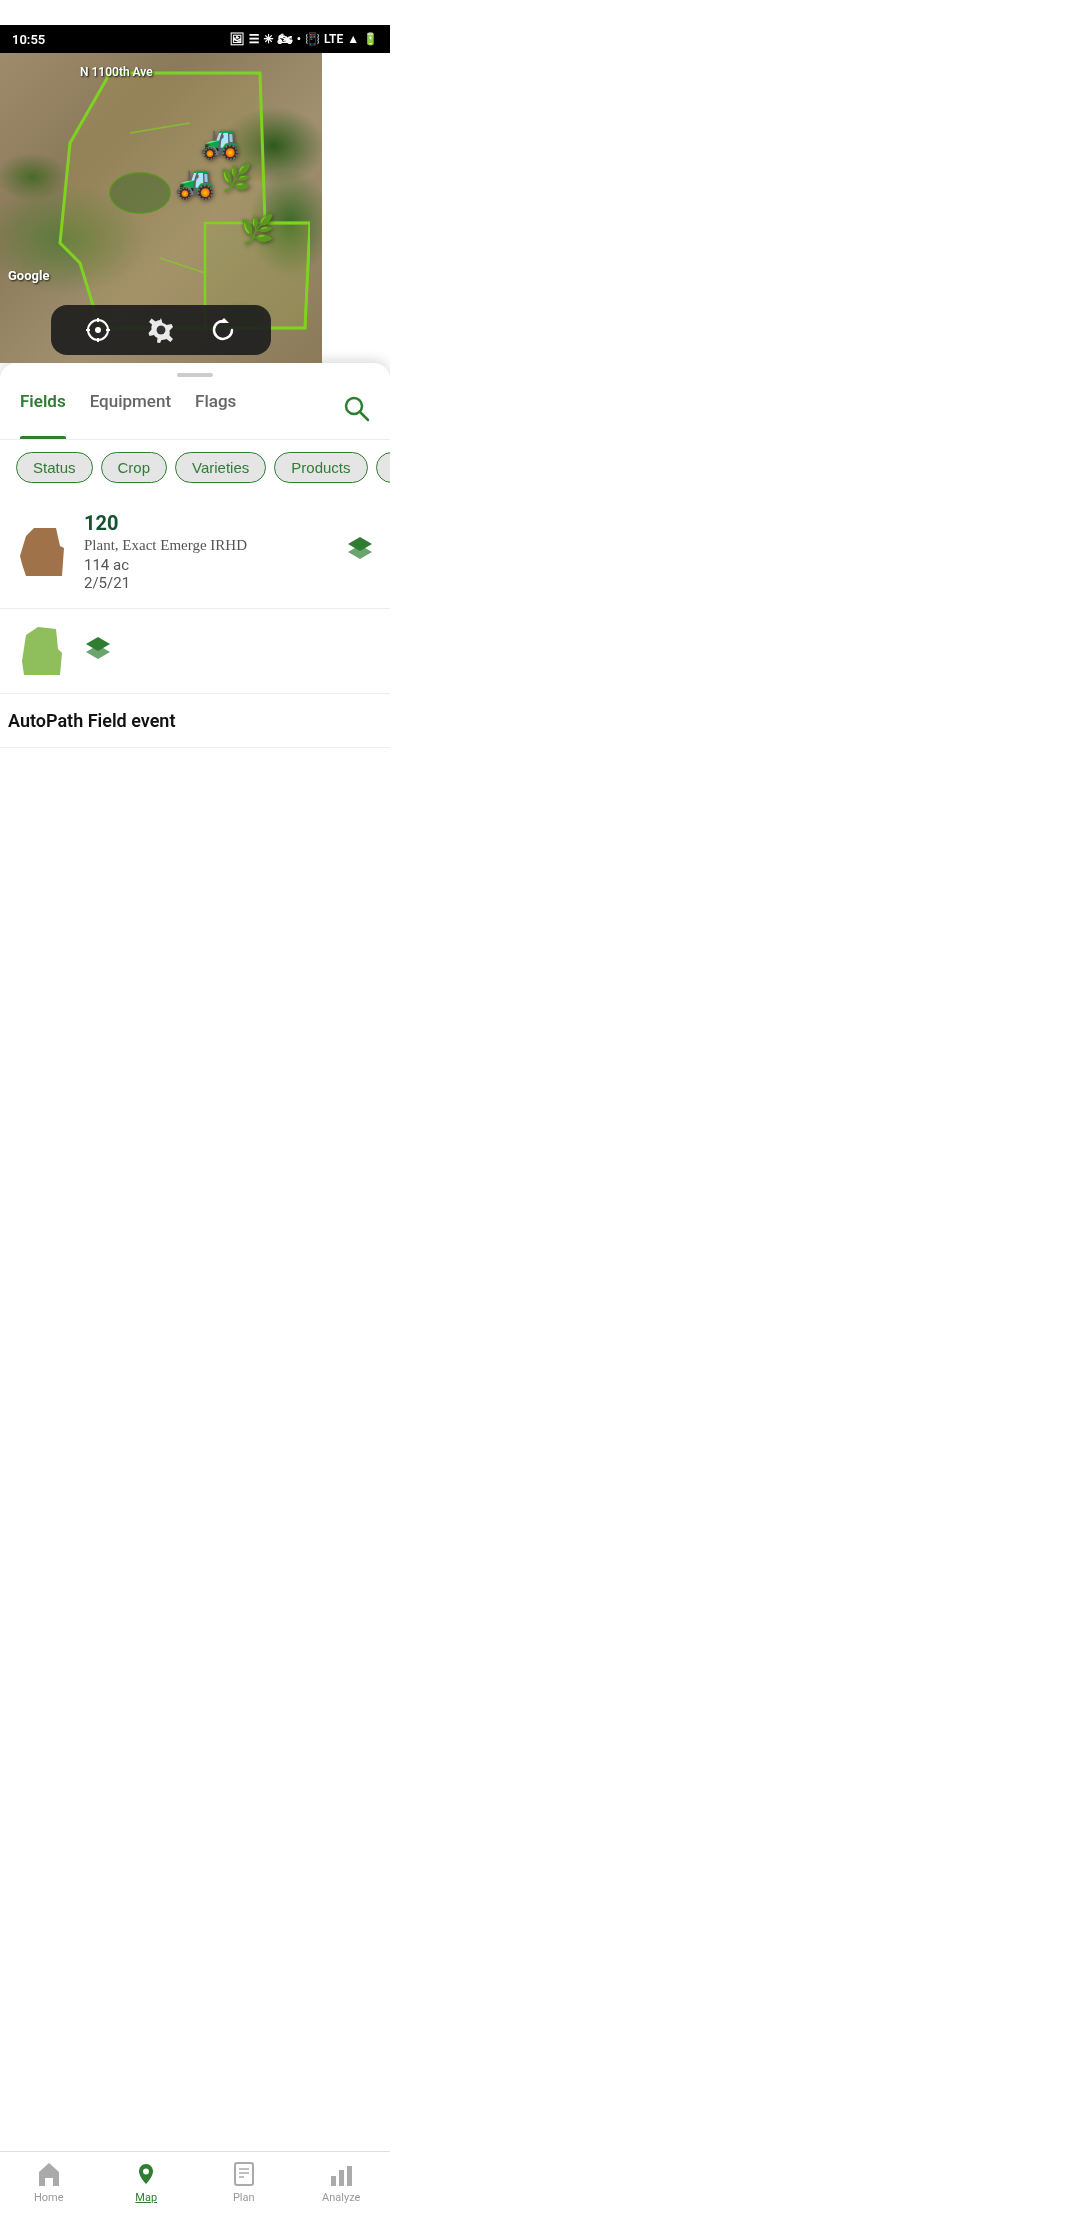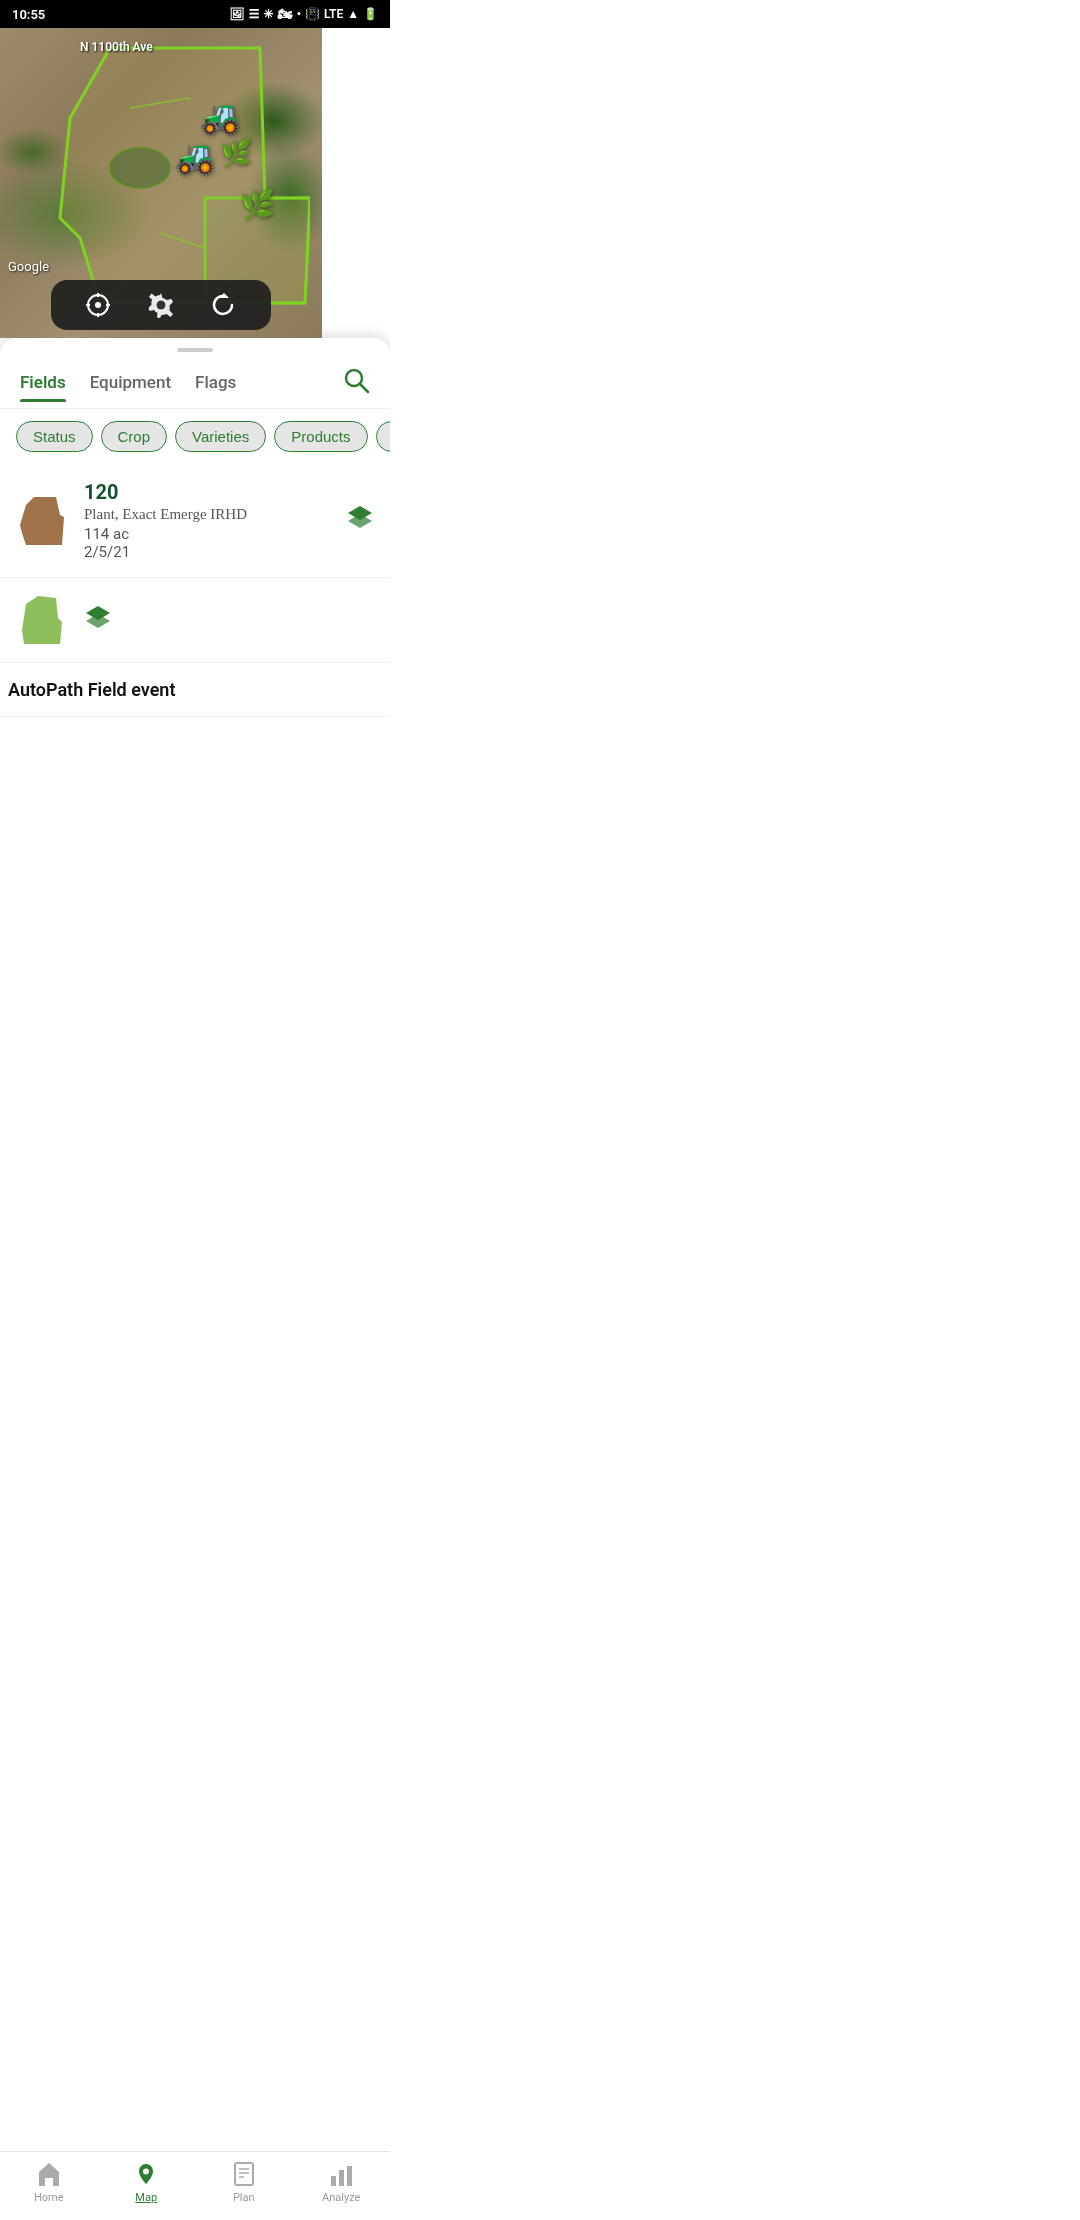--- a/index.html
+++ b/index.html
@@ -17,20 +17,21 @@
     .status-bar {
       background: #000;
       color: #fff;
       height: 28px;
       display: flex;
       align-items: center;
       justify-content: space-between;
       padding: 0 12px;
       font-size: 13px;
       font-weight: 600;
+      margin-top: 25px;
     }
     .status-right {
       display: flex;
       align-items: center;
       gap: 4px;
       font-size: 12px;
     }
 
     
     .map-container {
@@ -102,25 +103,25 @@
       font-size: 24px;
       cursor: pointer;
       display: flex;
       align-items: center;
       justify-content: center;
     }
 
     
     .google-watermark {
       position: absolute;
-      bottom: 64px;
+      bottom: 80px;
       left: 8px;
       color: #fff;
       font-size: 13px;
-      font-weight: 400;
+      font-weight: 700;
       text-shadow: 1px 1px 2px rgba(0,0,0,0.8);
     }
 
     
     .bottom-sheet {
       background: #fff;
       border-radius: 16px 16px 0 0;
       min-height: 580px;
       box-shadow: 0 -3px 12px rgba(0,0,0,0.15);
     }
@@ -149,21 +150,21 @@
 
     .tabs-left {
       display: flex;
       gap: 24px;
     }
 
     .tab-item {
       font-size: 17px;
       font-weight: 500;
       color: #666;
-      padding-bottom: 10px;
+      padding-bottom: 28px;
       cursor: pointer;
       position: relative;
     }
 
     .tab-item.active {
       color: #2e7d32;
       font-weight: 600;
     }
 
     .tab-item.active::after {

